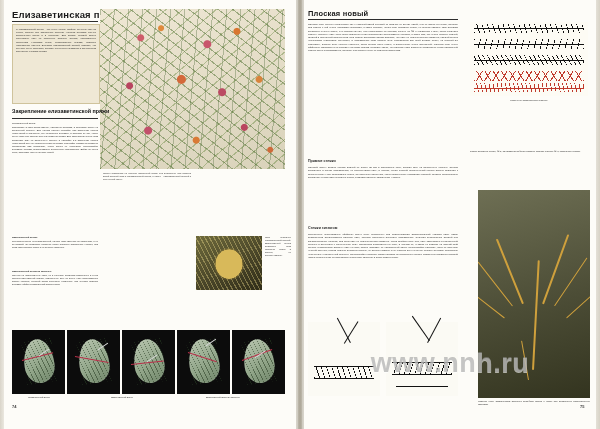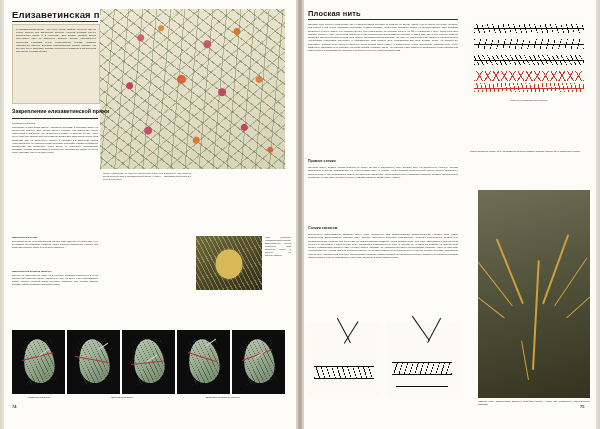--- a/index.html
+++ b/index.html
@@ -161,21 +161,21 @@
     <div class="thread" style="left:10px;top:30px;width:32px;transform:rotate(-20deg);"></div>
     <div class="needle" style="left:22px;top:24px;"></div>
   </div>
 
   <div class="leafcap" style="left:9px;">Традиционный метод</div>
   <div class="leafcap" style="left:92px;">Диагональный метод</div>
   <div class="leafcap" style="left:180px;width:86px;">Диагональный метод по карточке</div>
 
   <div class="pageno" style="left:12px;top:404px;">74</div>
 
-  <div class="h1" id="title-right">Плоская нить</div>
+  <div class="h1" id="title-right">Плоская новый</div>
   <div class="rule" style="left:308px;top:19px;width:150px;"></div>
 
   <div class="txt tiny2" style="left:308px;top:23px;width:150px;height:132px;overflow:hidden;">Плоская нить обычно обращается как с широкой витой тесьмой. В отличие от других нитей, она не имеет кручения, поэтому при работе с ней нужно натягивать материал, а также следить, чтобы нить ложилась ровно, не перекручиваясь. Для вышивки выбирают нужную длину, а в каждом случае, она разрезается на отрезки, тонкую до № 6 (размером с иглу, когда начинают работу). Плоскую нить чаще всего используют для выполнения декоративных стежков, а также там, где нужно достичь ровной, гладкой и блестящей поверхности. При работе плоскими нитями помните, что нить не должна перекручиваться; каждый стежок необходимо укладывать аккуратно, и направление нити должно быть одинаковым для всей детали. Ткань, на которой вы работаете, должна быть хорошо натянута, тогда стежки лягут ровно, а поверхность будет блестящей. Плоская нить очень эффектно смотрится в сочетании с другими нитями. Помните также, что плоские нити довольно деликатные и при длительной работе могут расслаиваться, поэтому они должны быть не слишком длинными.</div>
 
   <div class="txt tiny2" style="left:308px;top:160px;width:150px;font-weight:bold;font-size:3.6px;">Прямые стежки</div>
   <div class="txt tiny2" style="left:308px;top:166px;width:150px;height:56px;overflow:hidden;">Плоской нитью делают стежки длиной не более 25 мм и закрепляют нить, выводя иглу на изнаночную сторону. Стежки выполняют в одном направлении, не перекручивая нить, и следят, чтобы каждый последующий стежок плотно прилегал к предыдущему. Нить протягивают ровно, без лишнего натяжения, чтобы поверхность оставалась гладкой. Прямые стежки можно выполнять в один или несколько рядов, создавая плотное заполнение участка.</div>
 
   <div class="txt tiny2" style="left:308px;top:227px;width:150px;font-weight:bold;font-size:3.6px;">Стежки зигзагом</div>
   <div class="txt tiny2" style="left:308px;top:233px;width:150px;height:92px;overflow:hidden;">Интересные декоративные эффекты могут быть достигнуты при использовании зигзагообразной укладки нити. Такие возможности предоставляет плоская нить, которая прекрасно передает направление. Сначала выполняется первый ряд зигзагообразных стежков, при этом нить не должна перекручиваться. Когда пройден весь ряд, нить закрепляют на изнаночной стороне и переходят к следующему ряду. Продолжая закрепляющую нить, и уложив ее, а затем ее заводят на нижний край стежка. Разглядывая плоскую нить на свет, можно заметить ее характерный блеск. Продолжайте работать, пока не получите нужный рисунок; стежки должны ложиться плотно, не перекручиваясь и не налегая друг на друга. Готовую вышивку прогладьте через ткань с изнаночной стороны. Продолжайте работать таким образом до последнего стежка. Различные варианты плоской нити в бесконечном сочетании могут передать мягкость и блеск поверхности.</div>
 
@@ -222,13 +222,14 @@
     <div class="sline" style="left:6px;top:40px;width:60px;"></div>
     <div class="sline" style="left:6px;top:52px;width:60px;"></div>
     <div class="hatch" style="left:6px;top:40px;width:60px;height:12px;background:repeating-linear-gradient(108deg,#111 0 .7px,transparent .7px 5px);"></div>
     <div class="sline" style="left:20px;top:6px;width:30px;transform:rotate(55deg);"></div>
     <div class="sline" style="left:34px;top:8px;width:28px;transform:rotate(-62deg);"></div>
     <div class="sline" style="left:10px;top:64px;width:52px;"></div>
   </div>
 
   <div class="pageno" style="left:580px;top:404px;">75</div>
 
+  <div class="wm">www.nnh.ru</div>
 </div>
 
 </body></html>

